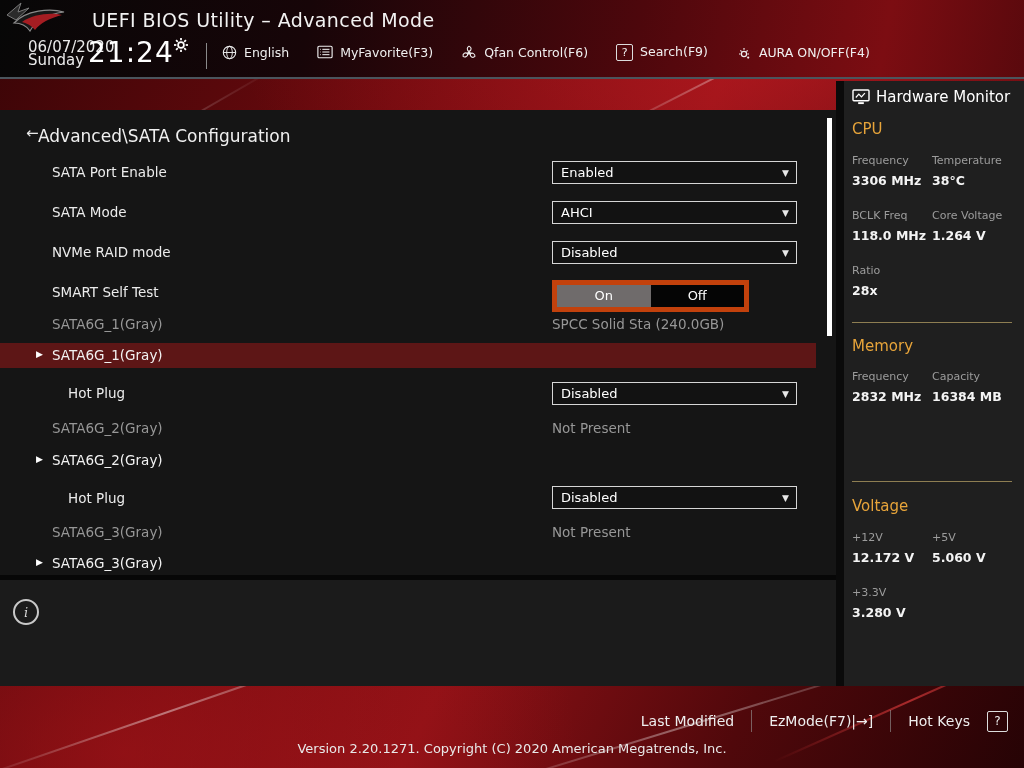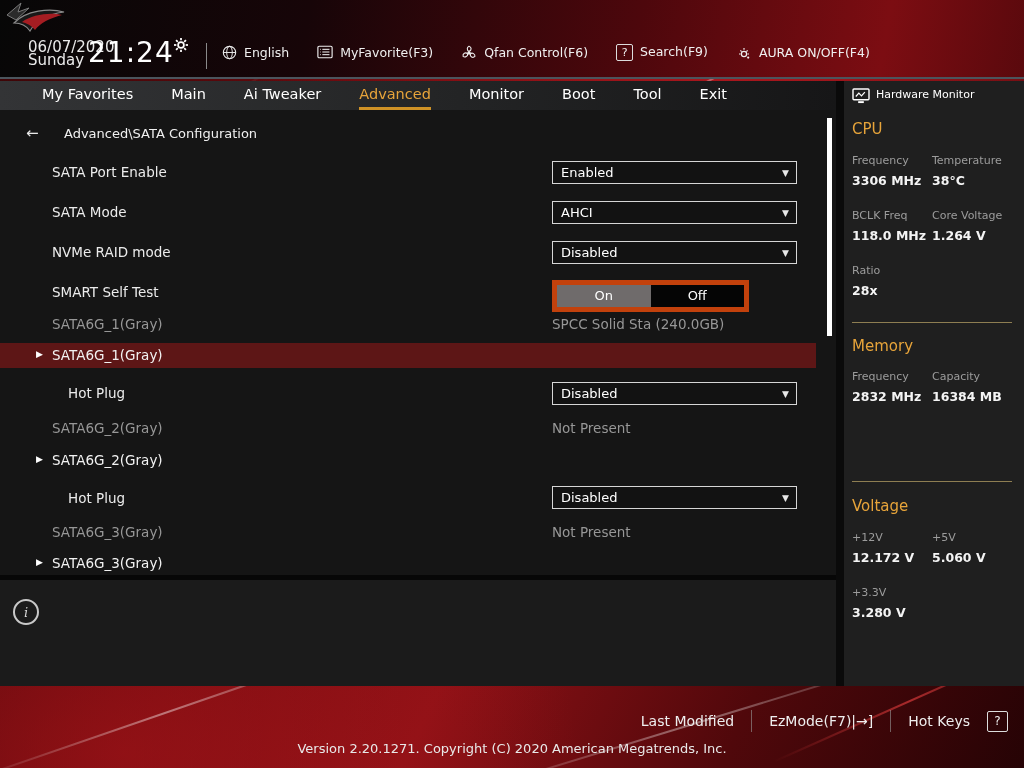--- a/index.html
+++ b/index.html
@@ -43,21 +43,21 @@
   
   .lpanel{position:absolute;left:0;top:110px;width:836px;height:465px;background:#151515}
   .hgap{position:absolute;left:0;top:575px;width:836px;height:5px;background:#070707}
   .ipanel{position:absolute;left:0;top:580px;width:836px;height:106px;background:#1b1b1b}
   .vgap{position:absolute;left:836px;top:81px;width:8px;height:605px;background:#0a0a0a}
   .rpanel{position:absolute;left:844px;top:81px;width:180px;height:605px;background:#1f1f1f}
 
   
   .crumb{position:absolute;left:0;top:14px;height:20px}
   .crumb .back{position:absolute;left:26px;top:0;font-size:15px;color:#e8e8e8;cursor:pointer}
-  .crumb .ctext{position:absolute;left:64px;top:2px;font-size:13px;color:#f0f0f0;white-space:nowrap}
+  .crumb .ctext{position:absolute;left:38px;top:2px;font-size:17px;color:#f0f0f0;white-space:nowrap}
   .lab{position:absolute;left:52px;font-size:13.5px;color:#ececec;white-space:nowrap}
   .lab.indent{left:68px}
   .lab.gray{color:#979797}
   .sval{position:absolute;left:552px;font-size:13.5px;color:#979797;white-space:nowrap}
   .drop{position:absolute;left:552px;width:245px;height:23px;border:1px solid #d6d6d6;background:#121212;
     box-sizing:border-box;font-size:13px;line-height:21px;padding:0 8px;color:#fff;cursor:pointer}
   .drop .caret{position:absolute;right:7px;top:1px;font-size:9px;color:#e8e8e8}
   .toggle{position:absolute;left:552px;width:187px;height:22px;border:5px solid #c2410c;background:#050505;display:flex;box-sizing:content-box;cursor:pointer}
   .seg{flex:1;text-align:center;line-height:22px;font-size:13px;color:#fff}
   .seg.on{background:#6f6b6b}
@@ -66,21 +66,21 @@
   .itemrow .arr{position:absolute;left:36px;top:6px;font-size:9px;color:#fff}
   .itemrow .itext{position:absolute;left:52px;top:4px;font-size:13.5px;color:#f2f2f2;white-space:nowrap}
   .sbar{position:absolute;left:827px;top:8px;width:5px;height:218px;background:#ffffff}
 
   
   .infoico{position:absolute;left:13px;top:19px;width:22px;height:22px;border:2px solid #c9c9c9;border-radius:50%;
     display:flex;align-items:center;justify-content:center;font-size:13px;color:#d6d6d6;font-family:"DejaVu Serif",serif;font-style:italic}
   .infotext{position:absolute;left:52px;top:22px;font-size:13px;color:#ececec}
 
   
-  .hmhead{position:absolute;left:8px;top:7px;display:flex;gap:6px;font-size:11px;color:#fff}
+  .hmhead{position:absolute;left:8px;top:7px;display:flex;gap:6px;align-items:center;font-size:15px;color:#fff}
   .sect{position:absolute;left:8px;font-size:15px;color:#e7a43a}
   .mrow{position:absolute;left:8px;width:168px;display:flex}
   .mrow span:first-child{width:80px}
   .mlabel{font-size:11px;color:#9c9c9c}
   .mval{font-size:12.5px;font-weight:bold;color:#f4f4f4}
   .gdiv{position:absolute;left:8px;width:160px;height:1px;background:#8e7e52}
 
   
   .fbar{position:absolute;top:710px;right:16px;display:flex;align-items:center;gap:17px;font-size:14px;color:#eeeeee}
   .fitem{cursor:pointer;white-space:nowrap}
@@ -102,20 +102,21 @@
   <div class="streak s5"></div>
 
   <div class="hdr">
     <div class="logo">
       <svg width="62" height="36" viewBox="0 0 62 36">
         <path d="M1 13 L15 1 L12 10 L23 6 L10 18 Z" fill="#2b2b2b" stroke="#7a7a7a" stroke-width="1"></path>
         <path d="M8 21 C20 8 44 6 58 10 C44 12 30 18 24 29 C20 23 14 21 8 21 Z" fill="#181818" stroke="#8a8a8a" stroke-width="1.2"></path>
         <path d="M16 20 C26 12 46 10 56 13 C44 16 34 21 29 28 C25 23 20 21 16 20 Z" fill="#a51d22"></path>
       </svg>
     </div>
+    <div class="h-title">UEFI BIOS Utility – Advanced Mode</div>
 
     <div class="dateblock">
       <div>06/07/2020</div>
       <div>Sunday</div>
     </div>
     <div class="time">21:24</div>
     <div class="gear">
       <svg width="14" height="14" viewBox="0 0 24 24">
         <circle cx="12" cy="12" r="5" fill="none" stroke="#fff" stroke-width="3"></circle>
         <g stroke="#fff" stroke-width="3">
@@ -183,30 +184,20 @@
               <line x1="10.4" y1="6.6" x2="11.6" y2="5.4" stroke="#eee" stroke-width="1.2"></line>
               <circle cx="12.2" cy="12.6" r="1.1" fill="#eee"></circle>
             </svg>
         </span>
         <span>AURA ON/OFF(F4)</span>
       </div>
     </div>
   </div>
   <div class="hline"></div>
 
-  <div class="nav">
-    <div class="tab">My Favorites</div>
-    <div class="tab">Main</div>
-    <div class="tab">Ai Tweaker</div>
-    <div class="tab active">Advanced</div>
-    <div class="tab">Monitor</div>
-    <div class="tab">Boot</div>
-    <div class="tab">Tool</div>
-    <div class="tab">Exit</div>
-  </div>
 
   <div class="lpanel">
     <div class="crumb">
       <span class="back">←</span>
       <span class="ctext">Advanced\SATA Configuration</span>
     </div>
 
     <div class="lab" style="top:54px">SATA Port Enable</div>
     <div class="drop" style="top:51px">
       <span>Enabled</span>

